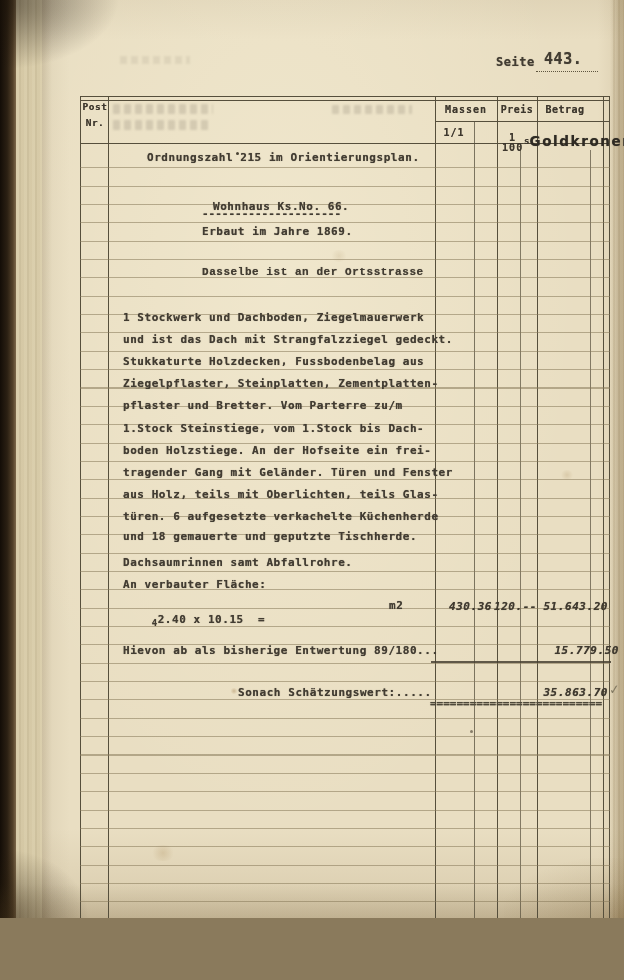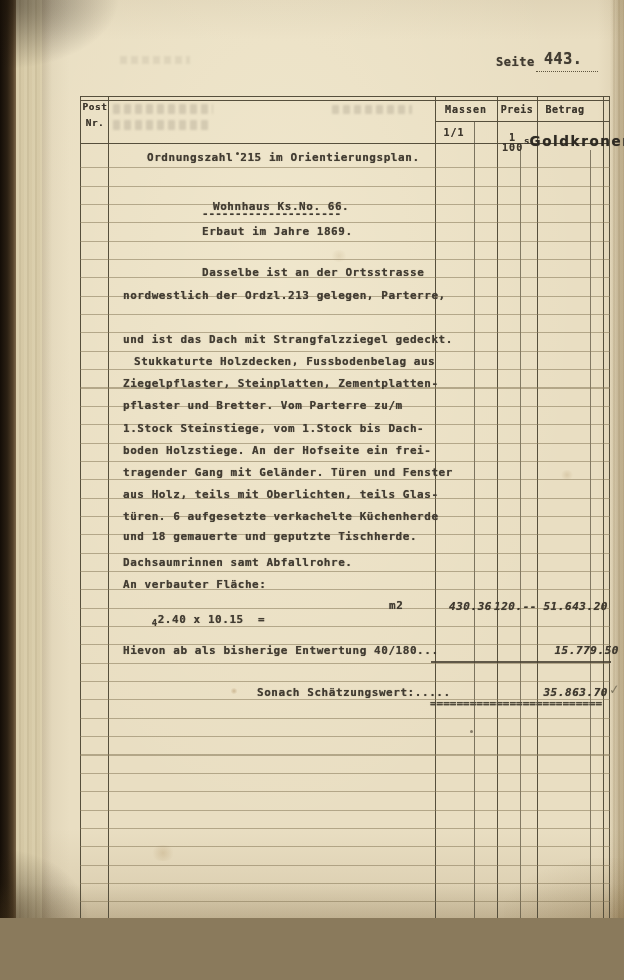--- a/index.html
+++ b/index.html
@@ -118,45 +118,45 @@
   </span>
   <span class="hdr" style="left:496px;top:122px;width:110px;text-align:left;">
     <span class="stamp-s">s</span><span class="stamp">Goldkronen</span>
   </span>
 
   <div class="tw" style="left:147px;top:151px;">Ordnungszahl 215 im Orientierungsplan.</div>
   <div class="tw" style="left:213px;top:200px;">Wohnhaus Ks.No. 66.</div>
   <div class="tw" style="left:202px;top:207px;letter-spacing:0;">---------------------</div>
   <div class="tw" style="left:202px;top:225px;">Erbaut im Jahre 1869.</div>
 
-  <div class="tw" style="left:202px;top:266px;">Dasselbe ist an der Ortsstrasse</div>
-  <div class="tw" style="left:123px;top:289px;">nordwestlich der Ordzl.213 gelegen, Parterre,</div>
+  <div class="tw" style="left:202px;top:266px;font-family:Liberation Mono, monospace;">Dasselbe ist an der Ortsstrasse</div>
+  <div class="tw" style="left:123px;top:311px;">1 Stockwerk und Dachboden, Ziegelmauerwerk</div>
   <div class="tw" style="left:123px;top:333px;">und ist das Dach mit Strangfalzziegel gedeckt.</div>
-  <div class="tw" style="left:134px;top:355px;">Stukkaturte Holzdecken, Fussbodenbelag aus</div>
+  <div class="tw" style="left:123px;top:355px;">Stukkaturte Holzdecken, Fussbodenbelag aus</div>
   <div class="tw" style="left:123px;top:377px;">Ziegelpflaster, Steinplatten, Zementplatten-</div>
   <div class="tw" style="left:123px;top:399px;">pflaster und Bretter. Vom Parterre zu/m</div>
   <div class="tw" style="left:123px;top:422px;">1.Stock Steinstiege, vom 1.Stock bis Dach-</div>
   <div class="tw" style="left:123px;top:444px;">boden Holzstiege. An der Hofseite ein frei-</div>
   <div class="tw" style="left:123px;top:466px;">tragender Gang mit Geländer. Türen und Fenster</div>
   <div class="tw" style="left:123px;top:488px;">aus Holz, teils mit Oberlichten, teils Glas-</div>
   <div class="tw" style="left:123px;top:510px;">türen. 6 aufgesetzte verkachelte Küchenherde</div>
   <div class="tw" style="left:123px;top:530px;">und 18 gemauerte und geputzte Tischherde.</div>
   <div class="tw" style="left:123px;top:556px;">Dachsaumrinnen samt Abfallrohre.</div>
   <div class="tw" style="left:123px;top:578px;">An verbauter Fläche:</div>
 
   <div class="tw" style="left:123px;top:600px;">
     <span class="sub4">4</span><span>2.40 x 10.15  =</span>
   </div>
   <div class="tw" style="left:389px;top:599px;">m2</div>
   <div class="amt" style="left:435px;top:600px;width:57px;">430.36</div>
   <div class="amt" style="left:494px;top:600px;width:42px;">120.--</div>
   <div class="amt" style="left:537px;top:600px;width:71px;">51.643.20</div>
 
-  <div class="tw" style="left:123px;top:644px;">Hievon ab als bisherige Entwertung 40/180...</div>
+  <div class="tw" style="left:123px;top:644px;">Hievon ab als bisherige Entwertung 89/180...</div>
   <div class="amt" style="left:548px;top:644px;width:71px;">15.779.50</div>
   <div class="hl" style="left:431px;top:661px;width:180px;height:1.5px;background:rgba(72,65,50,.85);"></div>
 
-  <div class="tw" style="left:238px;top:686px;margin-left:19px;">Sonach Schätzungswert:.....</div>
+  <div class="tw" style="left:238px;top:686px;">Sonach Schätzungswert:.....</div>
   <div class="amt" style="left:537px;top:686px;width:71px;">35.863.70</div>
   <span class="check" style="left:609px;top:682px;">✓</span>
   <div class="tw" style="left:430px;top:697px;letter-spacing:0;color:#4e4839;">==========================</div>
 
 </div>
 
 </body></html>

